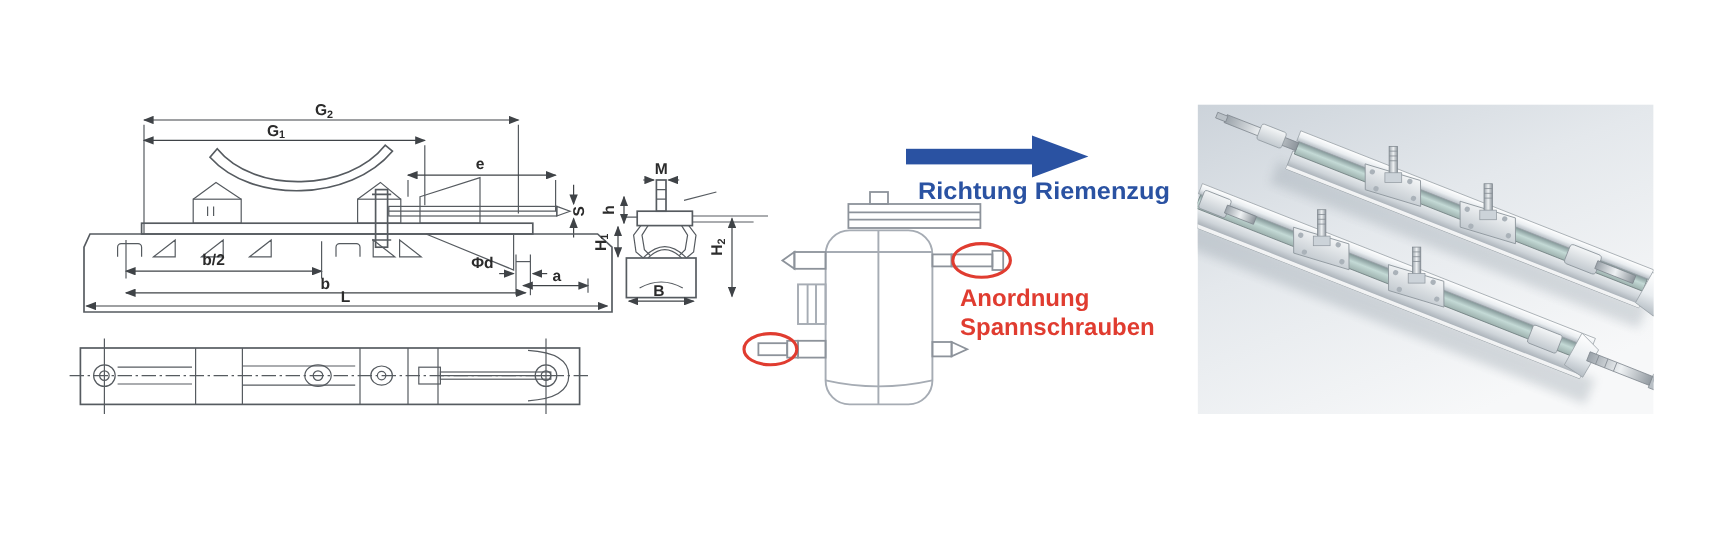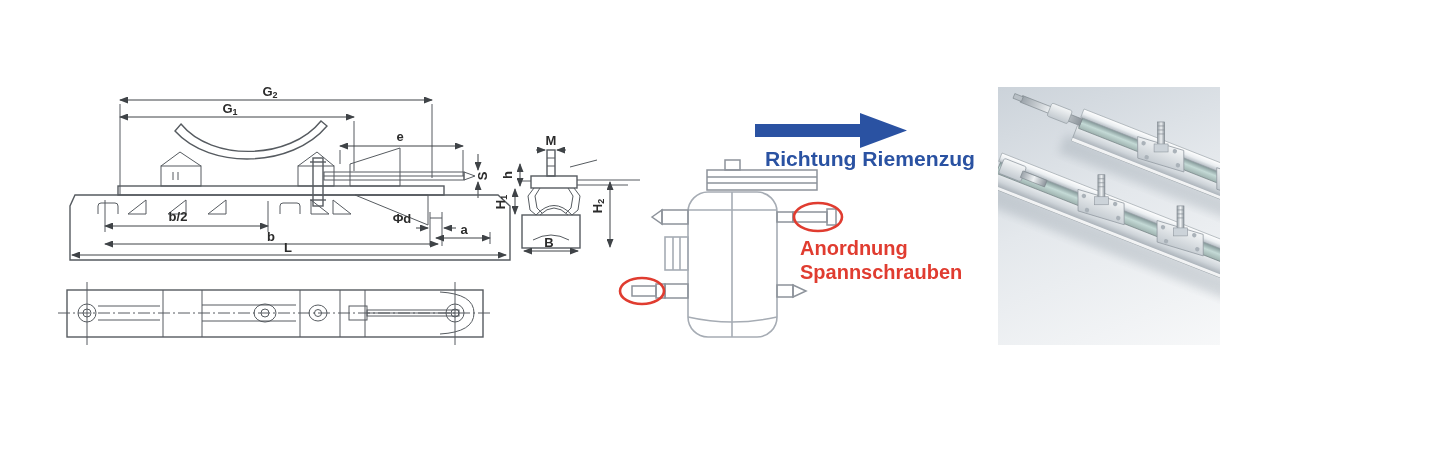--- a/index.html
+++ b/index.html
@@ -1,17 +1,17 @@
 <!DOCTYPE html>
 <html><head>
 <meta charset="utf-8">
 <style>
   html,body{margin:0;padding:0;background:#ffffff;}
-  #canvas{position:relative;width:1184px;height:452px;background:#ffffff;overflow:hidden;
-          font-family:"Liberation Sans", sans-serif;padding-left:36px;}
+  #canvas{position:relative;width:1445px;height:452px;background:#ffffff;overflow:hidden;
+          font-family:"Liberation Sans", sans-serif;}
   .fig{position:absolute;}
   #dim-drawing{left:28px;top:68px;}
   #motor-diagram{left:618px;top:95px;}
   #rails-photo{left:998px;top:87px;}
   svg text{font-family:"Liberation Sans", sans-serif;}
   .dimlbl{font-size:13px;font-weight:bold;fill:#2b2b2b;}
   .sub{font-size:9px;font-weight:bold;}
   .thin{stroke:#565b60;stroke-width:1;fill:none;}
   .thin2{stroke:#565b60;stroke-width:1.4;fill:none;}
   .dim{stroke:#3f4347;stroke-width:1;fill:none;}

